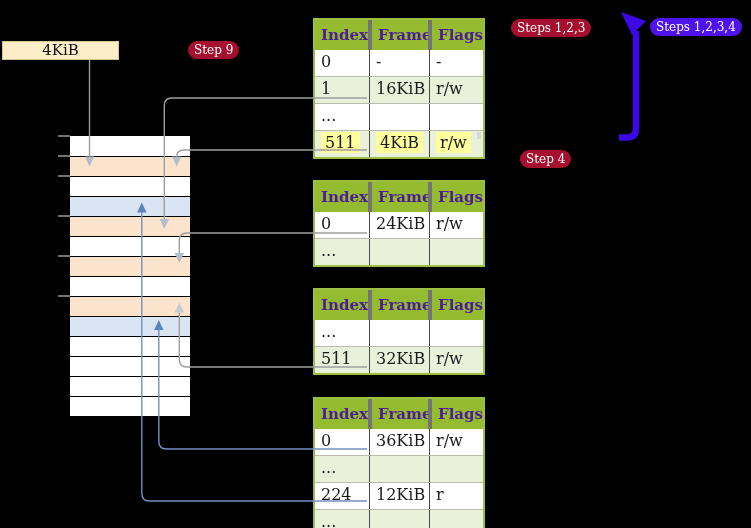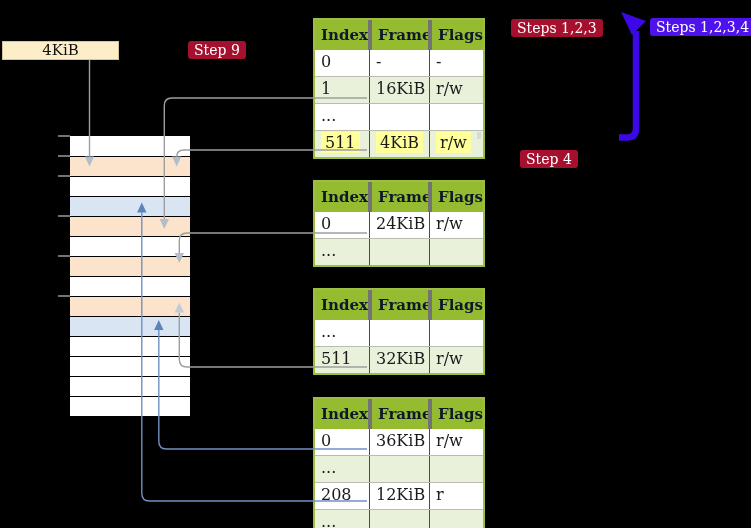--- a/index.html
+++ b/index.html
@@ -11,33 +11,33 @@
   .mrow + .mrow{border-top:1.5px solid #000;}
   .mrow[data-color="white"]{background:#ffffff;}
   .mrow[data-color="peach"]{background:#fce4cc;}
   .mrow[data-color="blue"]{background:#d9e5f3;}
   .tick{position:absolute;left:58px;width:12px;height:2px;background:#737373;}
   
   #framebox{position:absolute;left:2px;top:41px;width:117px;height:19px;background:#fceec9;
             border:1px solid #d8c48e;box-sizing:border-box;text-align:center;
             font-size:15px;line-height:17px;color:#111;}
   
-  .badge{position:absolute;color:#fff;font-size:14px;line-height:18px;padding:0 6px;
-         border-radius:3px;white-space:nowrap;}
+  .badge{position:absolute;color:#fff;font-size:12px;line-height:18px;padding:0 6px;
+         border-radius:9px;white-space:nowrap;}
   .crimson{background:#a5102f;}
   .bluebadge{background:#4d13ea;}
   #badge-step0{left:188px;top:41px;}
   #badge-steps123{left:511px;top:19px;}
   #badge-step4{left:520px;top:150px;}
   #badge-steps1234{left:650px;top:18px;}
   
   .ptable{position:absolute;left:313px;width:168px;border:2px solid #9cbf42;background:#fff;
           box-sizing:content-box;}
   .hrow{display:flex;height:30px;background:#95bb31;}
-  .hcell{box-sizing:border-box;color:#0f172a;font-weight:bold;font-size:15px;padding:6px 0 0 6px;}
+  .hcell{box-sizing:border-box;color:#4c1d95;font-weight:bold;font-size:15px;padding:6px 0 0 6px;}
   .hcell + .hcell{border-left:4px solid #737373;}
   .brow{display:flex;height:26px;background:#fff;}
   .brow.alt{background:#eaf1db;}
   .brow + .brow{border-top:1px solid #b9bcae;}
   .bcell{box-sizing:border-box;font-size:16px;color:#1a1a1a;padding:2px 0 0 6px;}
   .bcell + .bcell{border-left:1px solid #4a4a4a;}
   .c0{width:54px;}.c1{width:60px;}.c2{flex:1;}
   .hl{background:#ffff9c;padding:1px 4px;}
   #table1{top:18px;} #table2{top:180px;} #table3{top:288px;} #table4{top:397px;}
   
@@ -153,21 +153,21 @@
       <div class="bcell c0">0</div>
       <div class="bcell c1">36KiB</div>
       <div class="bcell c2">r/w</div>
     </div>
     <div class="brow alt">
       <div class="bcell c0">...</div>
       <div class="bcell c1"></div>
       <div class="bcell c2"></div>
     </div>
     <div class="brow">
-      <div class="bcell c0">208</div>
+      <div class="bcell c0">224</div>
       <div class="bcell c1">12KiB</div>
       <div class="bcell c2">r</div>
     </div>
     <div class="brow alt">
       <div class="bcell c0">...</div>
       <div class="bcell c1"></div>
       <div class="bcell c2"></div>
     </div>
   </div>
 

